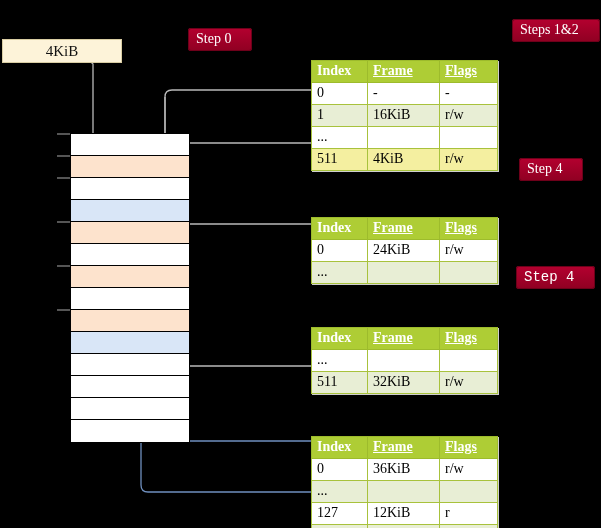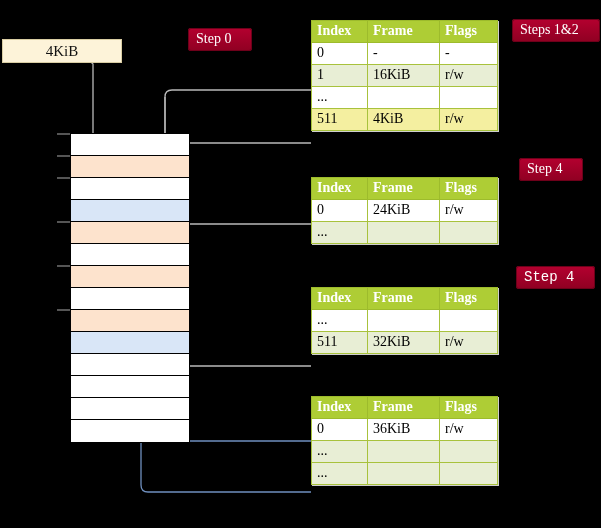--- a/index.html
+++ b/index.html
@@ -72,20 +72,21 @@
     border-top: 2px solid #555555;
   }
 
   
   .ptable {
     position: absolute;
     border-collapse: collapse;
     background: #ffffff;
     font-size: 14px;
     box-shadow: 1px 1px 0 0 #cfcfcf;
+    margin-top: 40px;
   }
   .ptable td, .ptable th {
     border: 1px solid #a8c23c;
     padding: 2px 5px 3px 5px;
     height: 20px;
     box-sizing: border-box;
     color: #000000;
     font-weight: normal;
     text-align: left;
     vertical-align: middle;
@@ -94,22 +95,22 @@
   .ptable th {
     background: #aecd35;
     color: #ffffff;
     font-weight: bold;
     border-color: #9dbb2c;
   }
   .ptable tr.alt td { background: #e8eed5; }
   .ptable td.hl { background: #fbf7a8; }
   .ptable tr.alt td.hl { background: #f4efa0; }
   .col-index { width: 56px; }
-  .col-frame { width: 72px; }
-  .col-flags { width: 58px; }
+  .col-frame { width: 72px; text-decoration: underline; }
+  .col-flags { width: 58px; text-decoration: underline; }
 
   
   #wires {
     position: absolute;
     left: 0; top: 0;
     width: 601px; height: 528px;
     pointer-events: none;
   }
 </style>
 </head>
@@ -272,20 +273,25 @@
       <tr>
         <td>0</td>
         <td>36KiB</td>
         <td>r/w</td>
       </tr>
       <tr class="alt">
         <td>...</td>
         <td></td>
         <td></td>
       </tr>
+      <tr>
+        <td>127</td>
+        <td>12KiB</td>
+        <td>r</td>
+      </tr>
       <tr class="alt">
         <td>...</td>
         <td></td>
         <td></td>
       </tr>
     </tbody>
   </table>
 
 </div>
 

